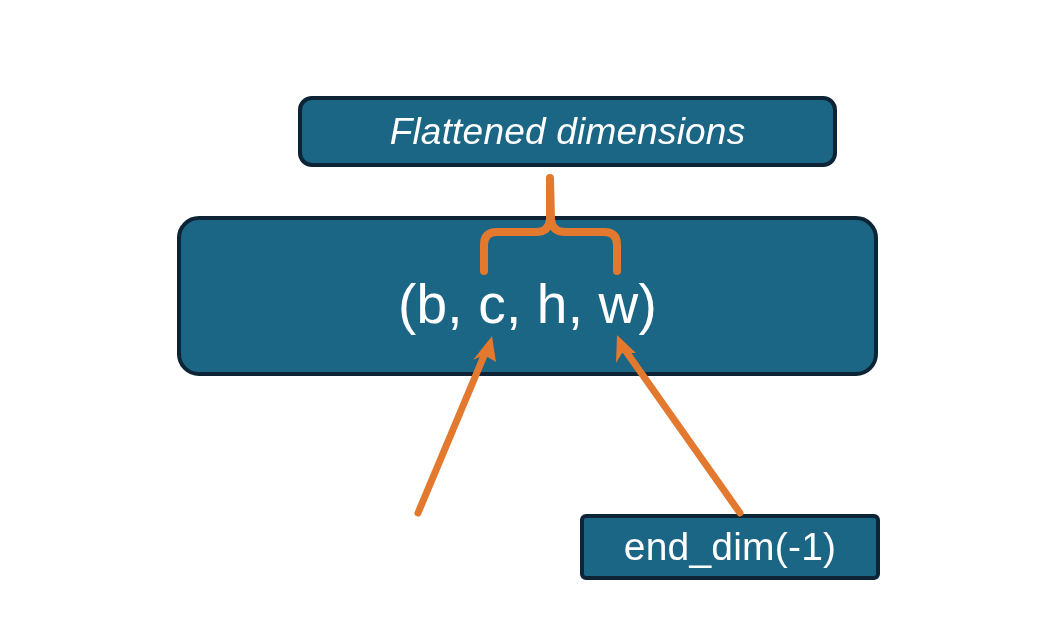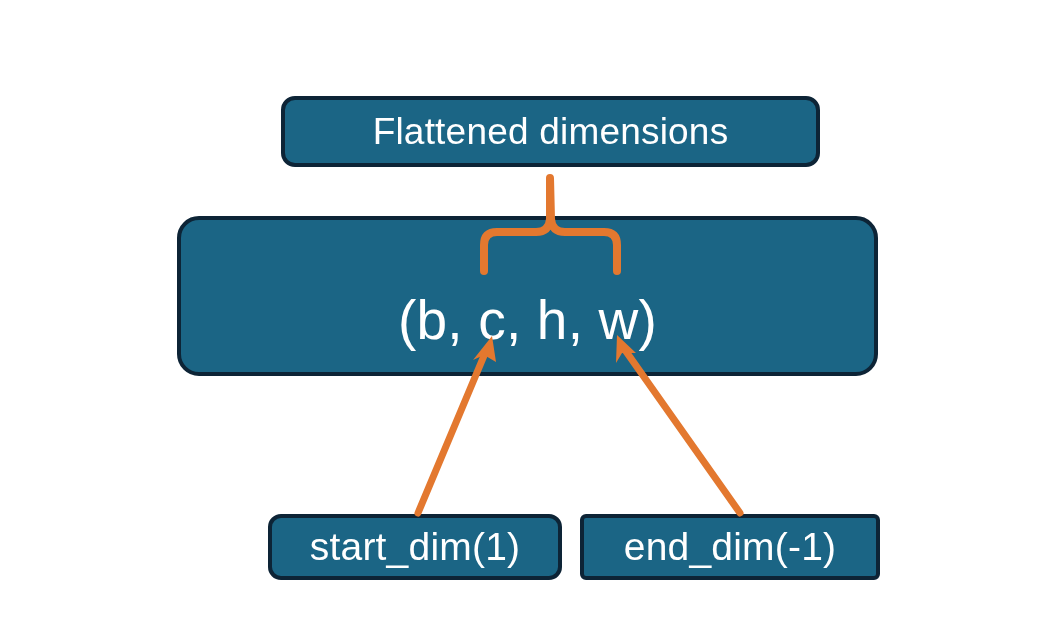--- a/index.html
+++ b/index.html
@@ -23,40 +23,41 @@
     border-radius: 16px;
     display: flex;
     align-items: center;
     justify-content: center;
     color: #ffffff;
     letter-spacing: 0.2px;
     white-space: nowrap;
     z-index: 2;
   }
   #box-flattened {
-    left: 281px;
+    left: 298px;
     top: 96px;
     width: 539px;
     height: 71px;
     font-size: 37px;
     border-radius: 14px;
+    font-style: italic;
   }
   #box-shape {
     left: 177px;
     top: 216px;
     width: 701px;
     height: 160px;
     border-radius: 22px;
     font-size: 55px;
     align-items: center;
     justify-content: center;
   }
   #box-shape .shape-text {
     position: relative;
-    top: 24px;
+    top: 8px;
   }
   #box-start-dim {
     left: 268px;
     top: 514px;
     width: 294px;
     height: 66px;
     font-size: 39px;
     border-radius: 13px;
   }
   #box-end-dim {
@@ -86,23 +87,20 @@
 <div id="canvas">
 
   <div class="node-box" id="box-flattened">
     <span>Flattened dimensions</span>
   </div>
 
   <div class="node-box" id="box-shape">
     <span class="shape-text">(b, c, h, w)</span>
   </div>
 
-  <div class="node-box" id="box-start-dim">
-    <span>start_dim(1)</span>
-  </div>
 
   <div class="node-box" id="box-end-dim">
     <span>end_dim(-1)</span>
   </div>
 
   <svg id="connector-layer" viewBox="0 0 1038 632">
 
     <path class="hit" d="M 484 271
              L 484 245
              Q 484 232 497 232

